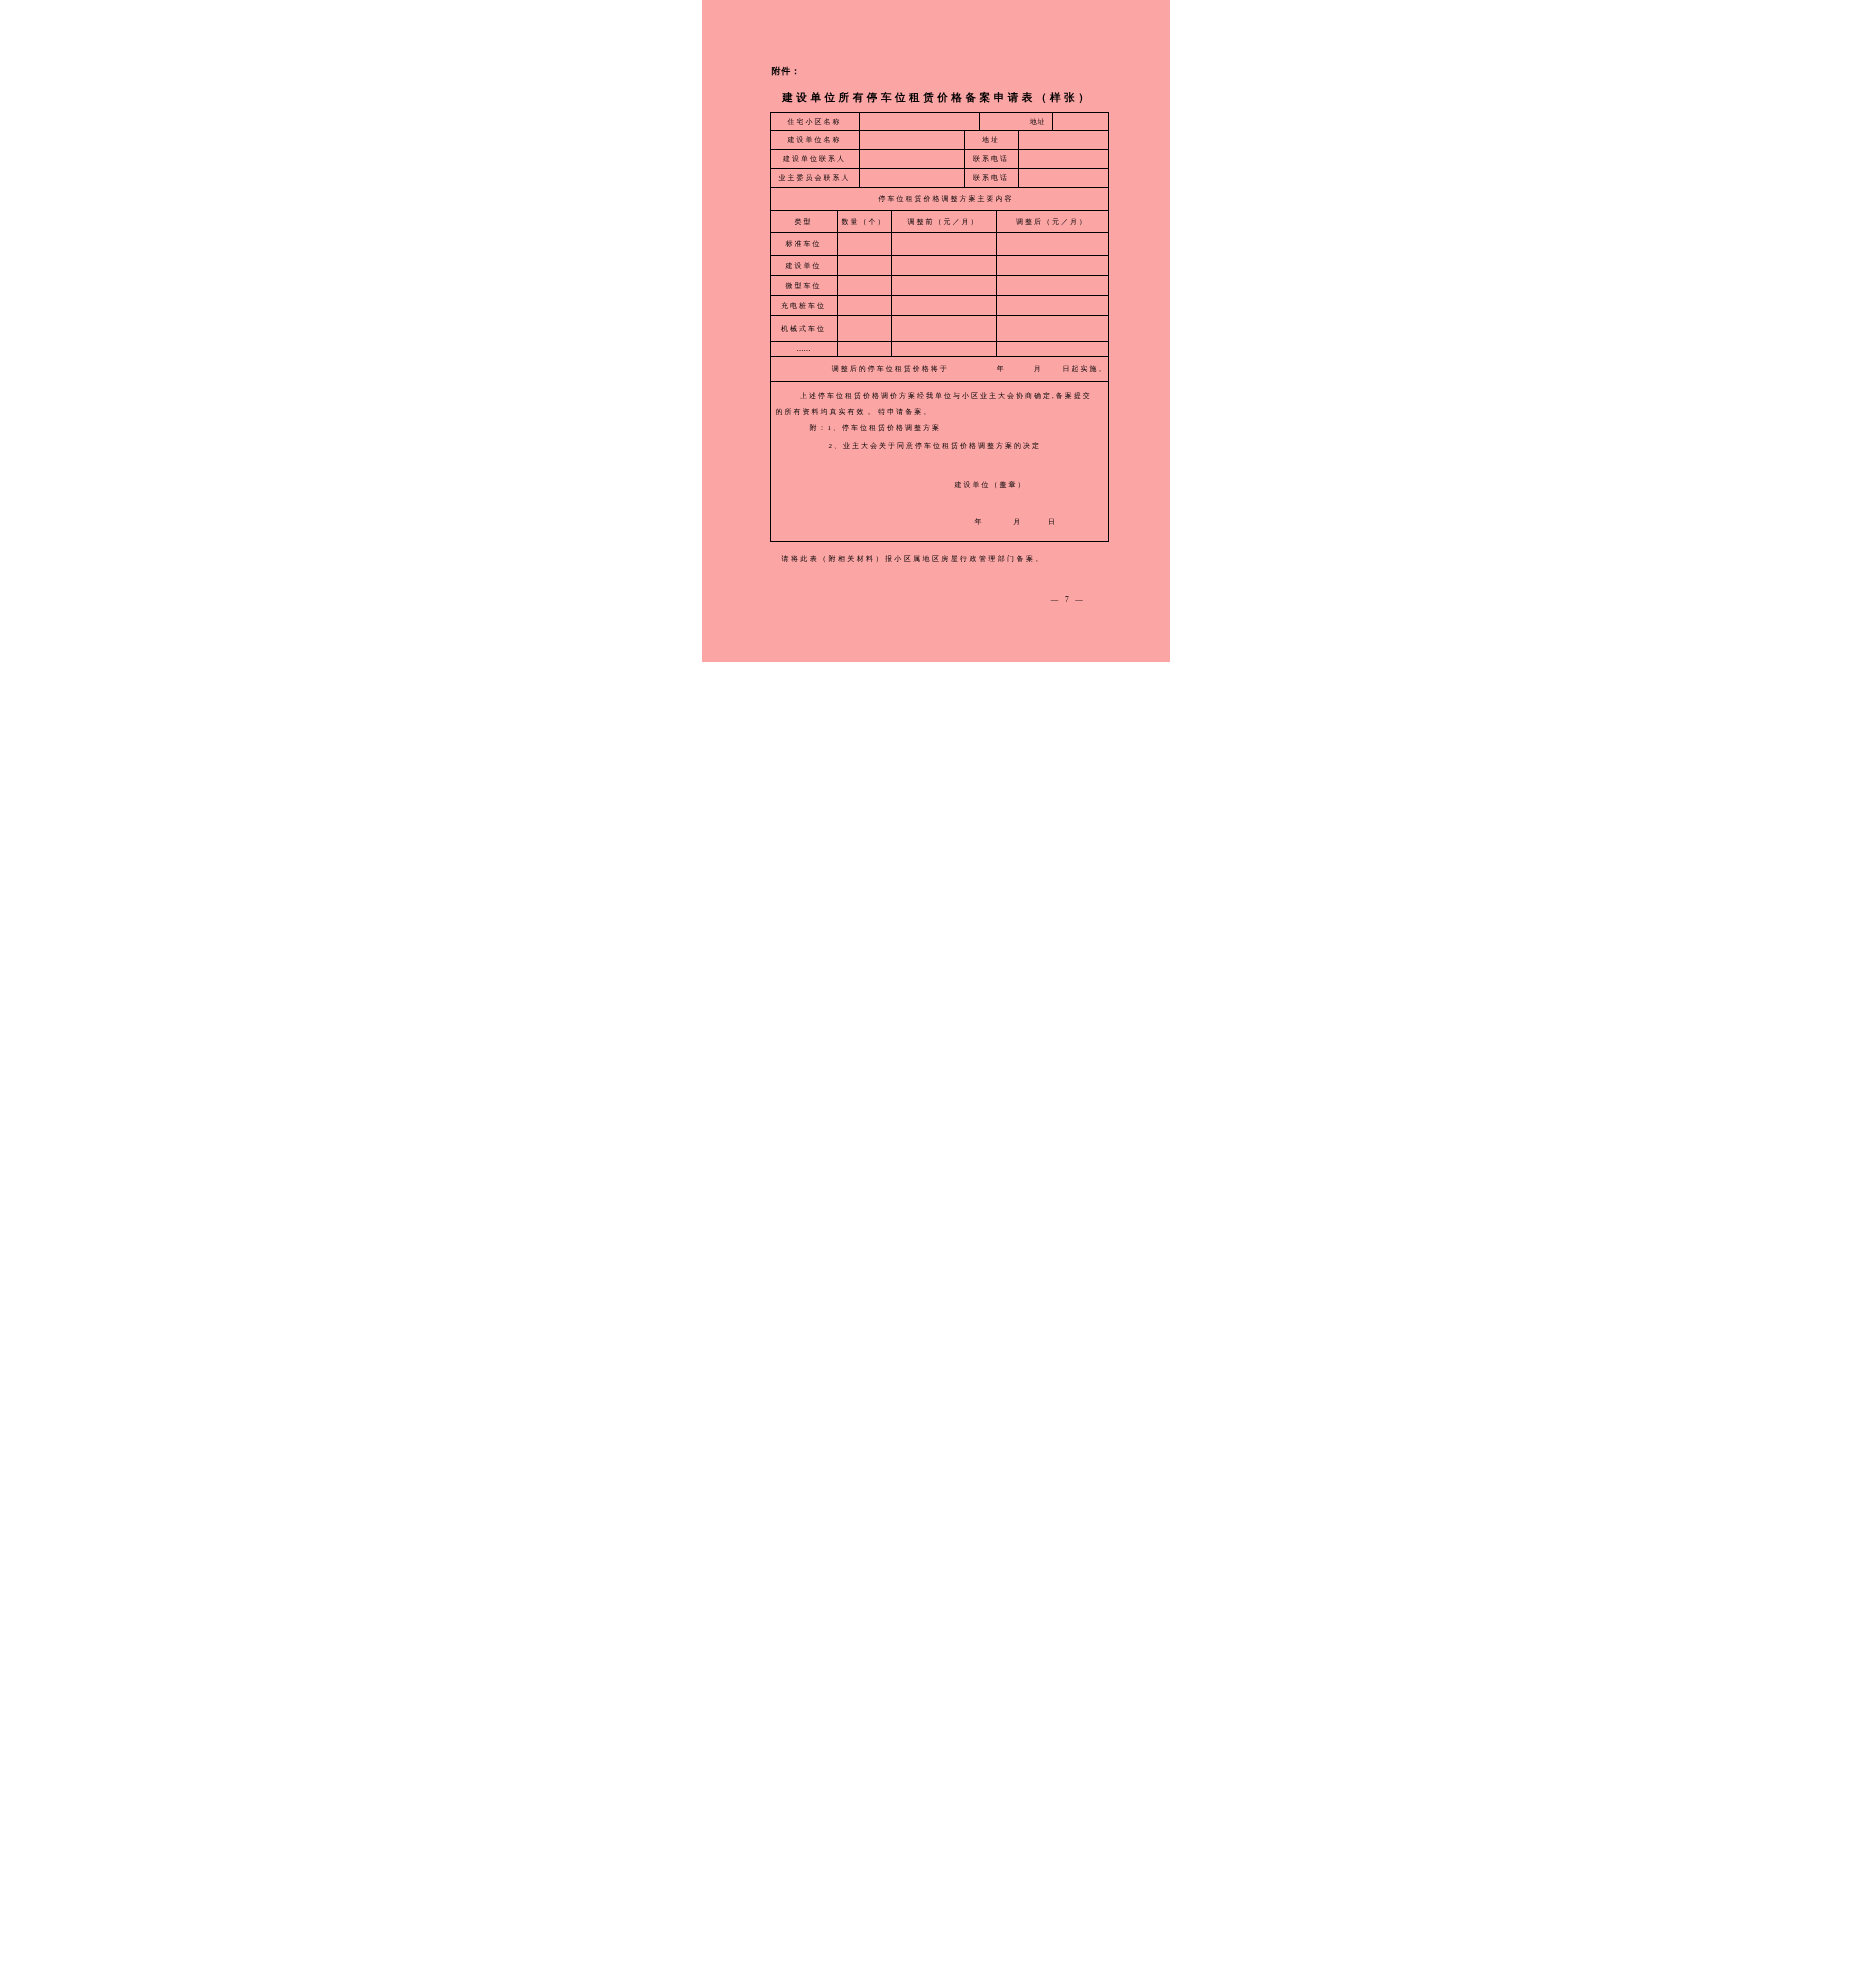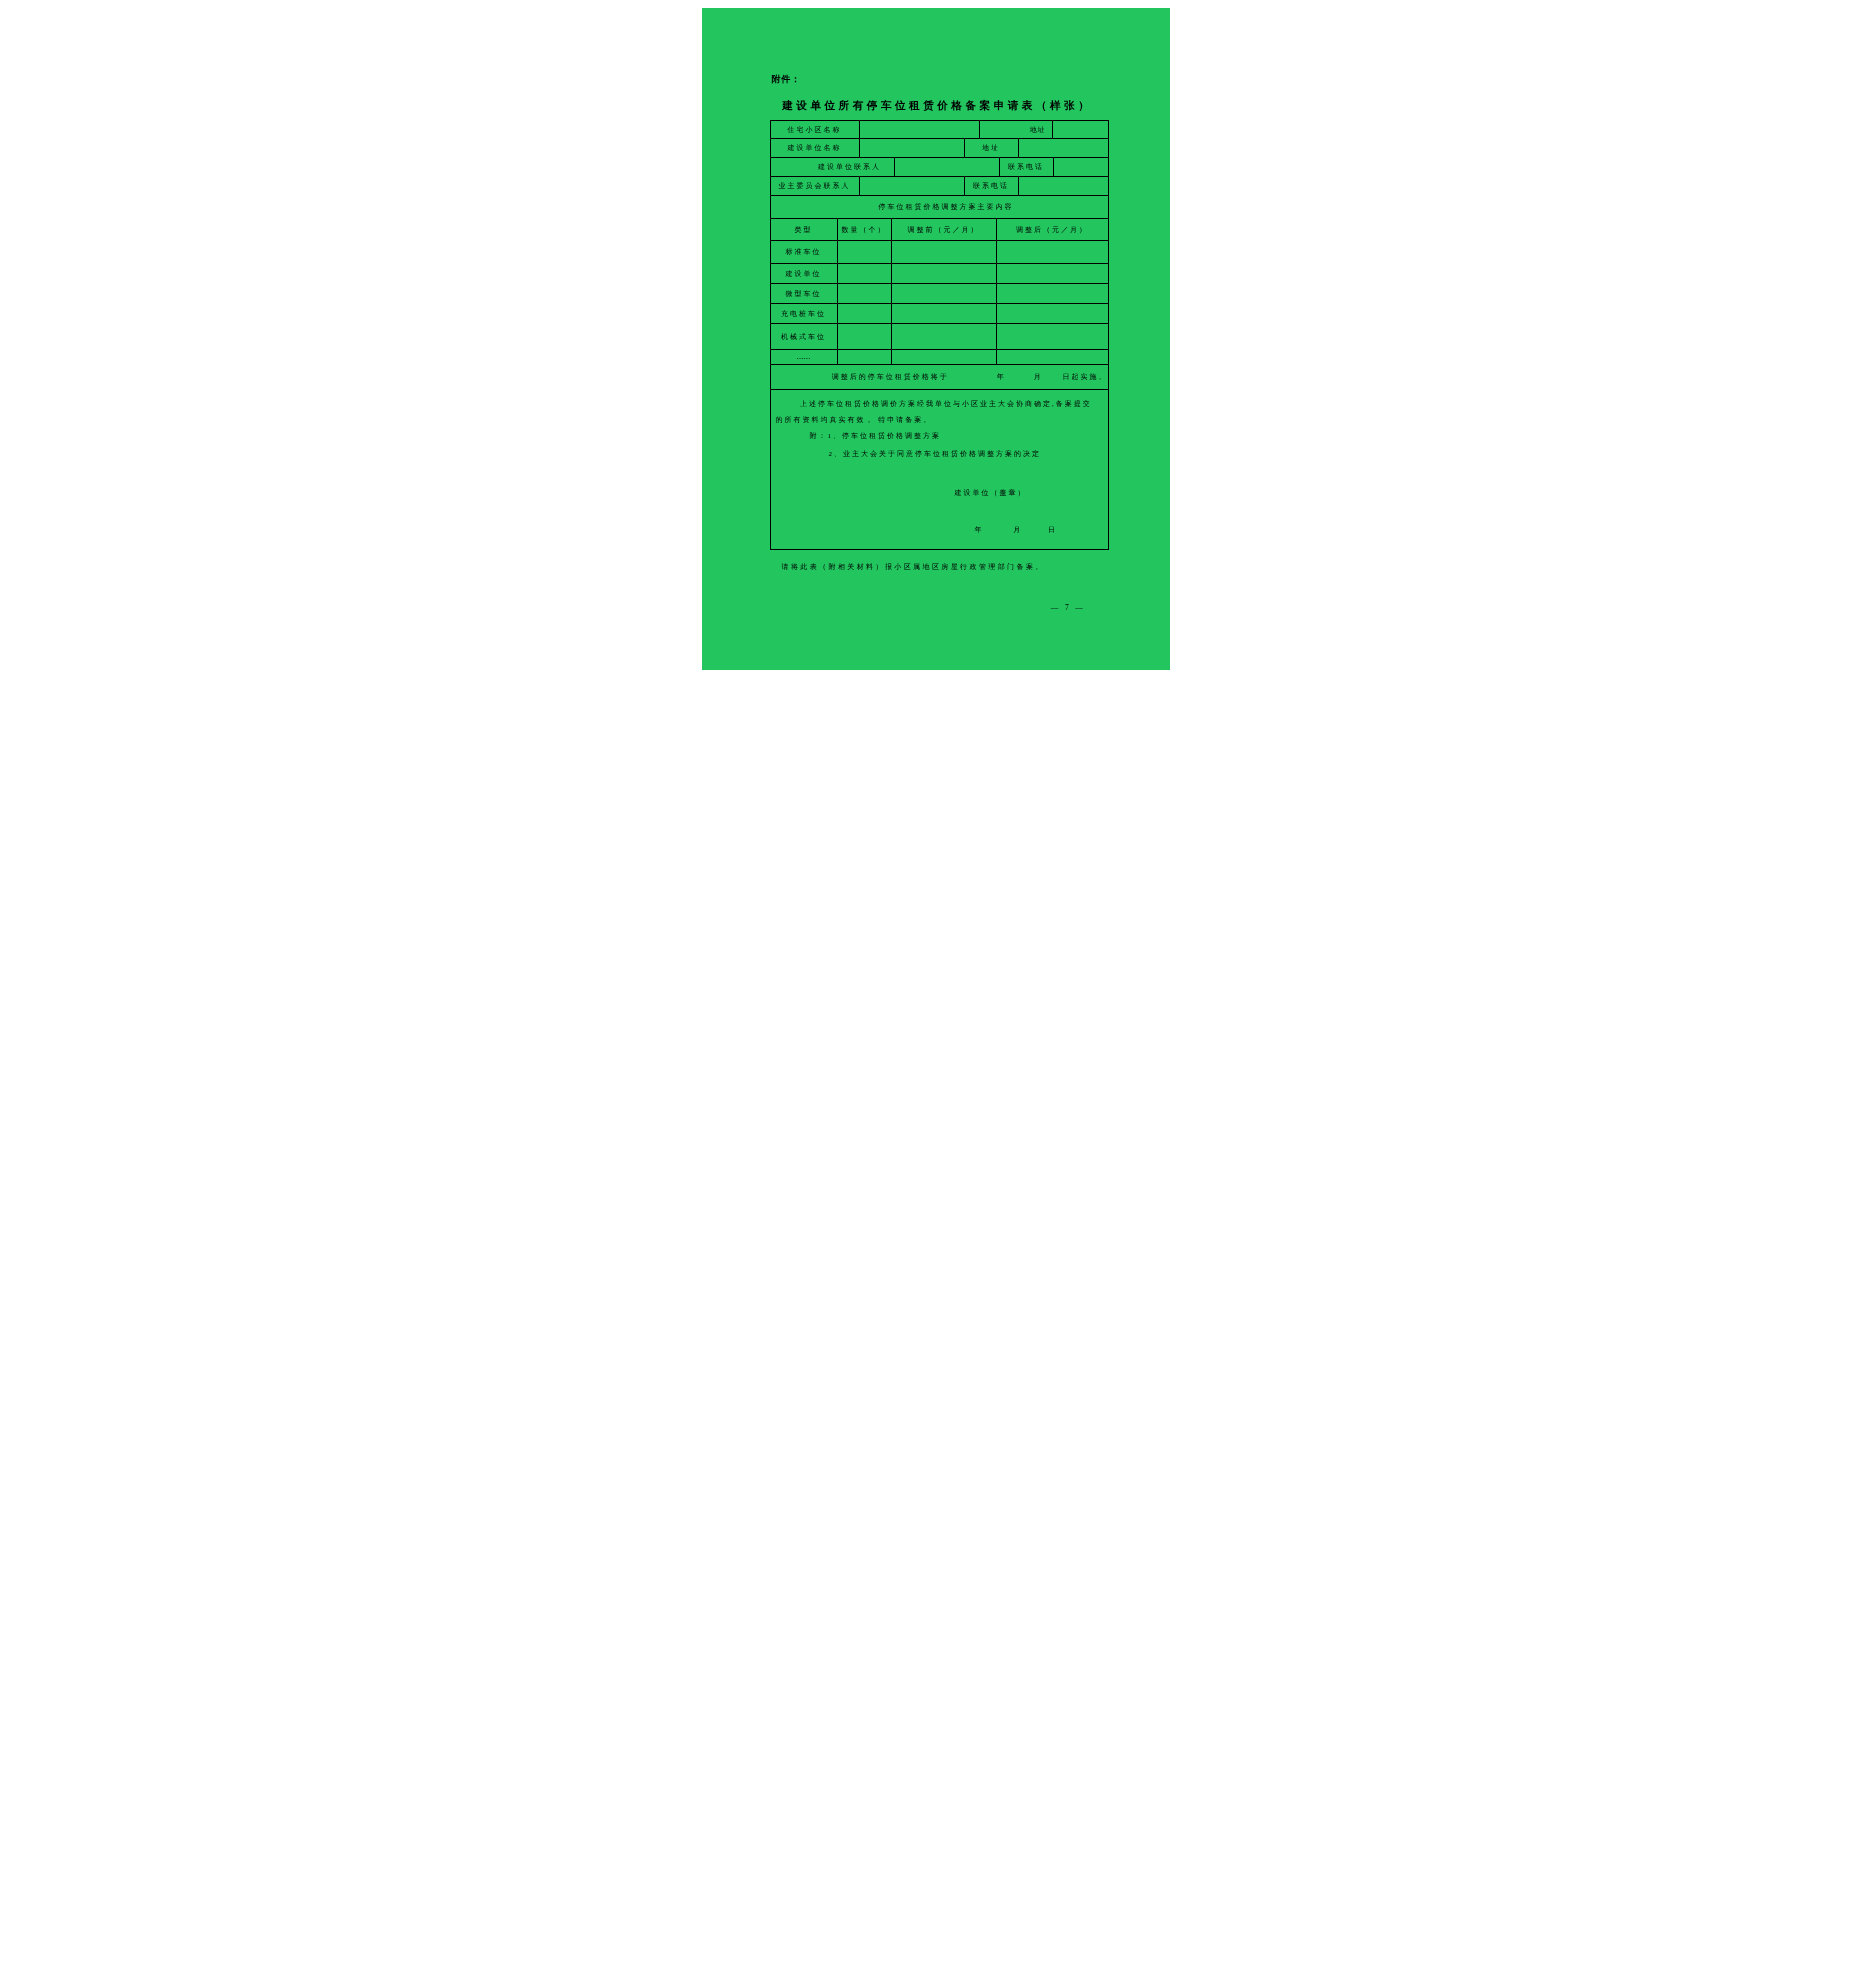--- a/index.html
+++ b/index.html
@@ -1,20 +1,20 @@
 <!DOCTYPE html>
 <html style="font-size:6.3px"><head>
 <meta charset="utf-8">
 <style>
   html,body{margin:0;padding:0;background:#ffffff;}
   .page{
     position:relative;
     width:468px;height:662px;
-    margin:8px auto;
-    background:#22c55e;
+    margin:0 auto;
+    background:#fca5a5;
     font-family:"Liberation Serif","DejaVu Serif",serif;
     color:#000;
     overflow:hidden;
   }
   .attachment-label{
     position:absolute;left:70px;top:65px;
     font-family:"Liberation Sans","DejaVu Sans",sans-serif;
     font-weight:bold;font-size:9px;letter-spacing:0.8px;
   }
   .doc-title{
@@ -74,21 +74,21 @@
     position:absolute;left:335px;top:595px;width:63px;
     text-align:center;font-size:7.5px;letter-spacing:2.4px;white-space:nowrap;
   }
   
   .w-r1c1{width:89px;} .w-r1c2{width:76px;} .w-r1c3{width:29px;}
   
   .w-r2c1{width:89px;} .w-r2c2{width:105px;} .w-r2c3{width:54px;}
   
   .w-tc1{width:67px;} .w-tc2{width:54px;} .w-tc3{width:105px;}
   
-  .h-r1{height:18px;gap:44px;} .h-r2{height:19px;} .h-r3{height:19px;padding-left:35px;} .h-r4{height:19px;}
+  .h-r1{height:18px;gap:44px;} .h-r2{height:19px;} .h-r3{height:19px;} .h-r4{height:19px;}
   .h-sect{height:23px;} .h-colhdr{height:22.4px;}
   .h-t1{height:23px;} .h-t2{height:19.7px;} .h-t3{height:20px;}
   .h-t4{height:20.4px;} .h-t5{height:26px;} .h-t6{height:15px;}
   .h-impl{height:25px;}
   .dots{font-weight:bold;letter-spacing:0;}
 </style>
 </head>
 <body>
 
 <div class="page">

